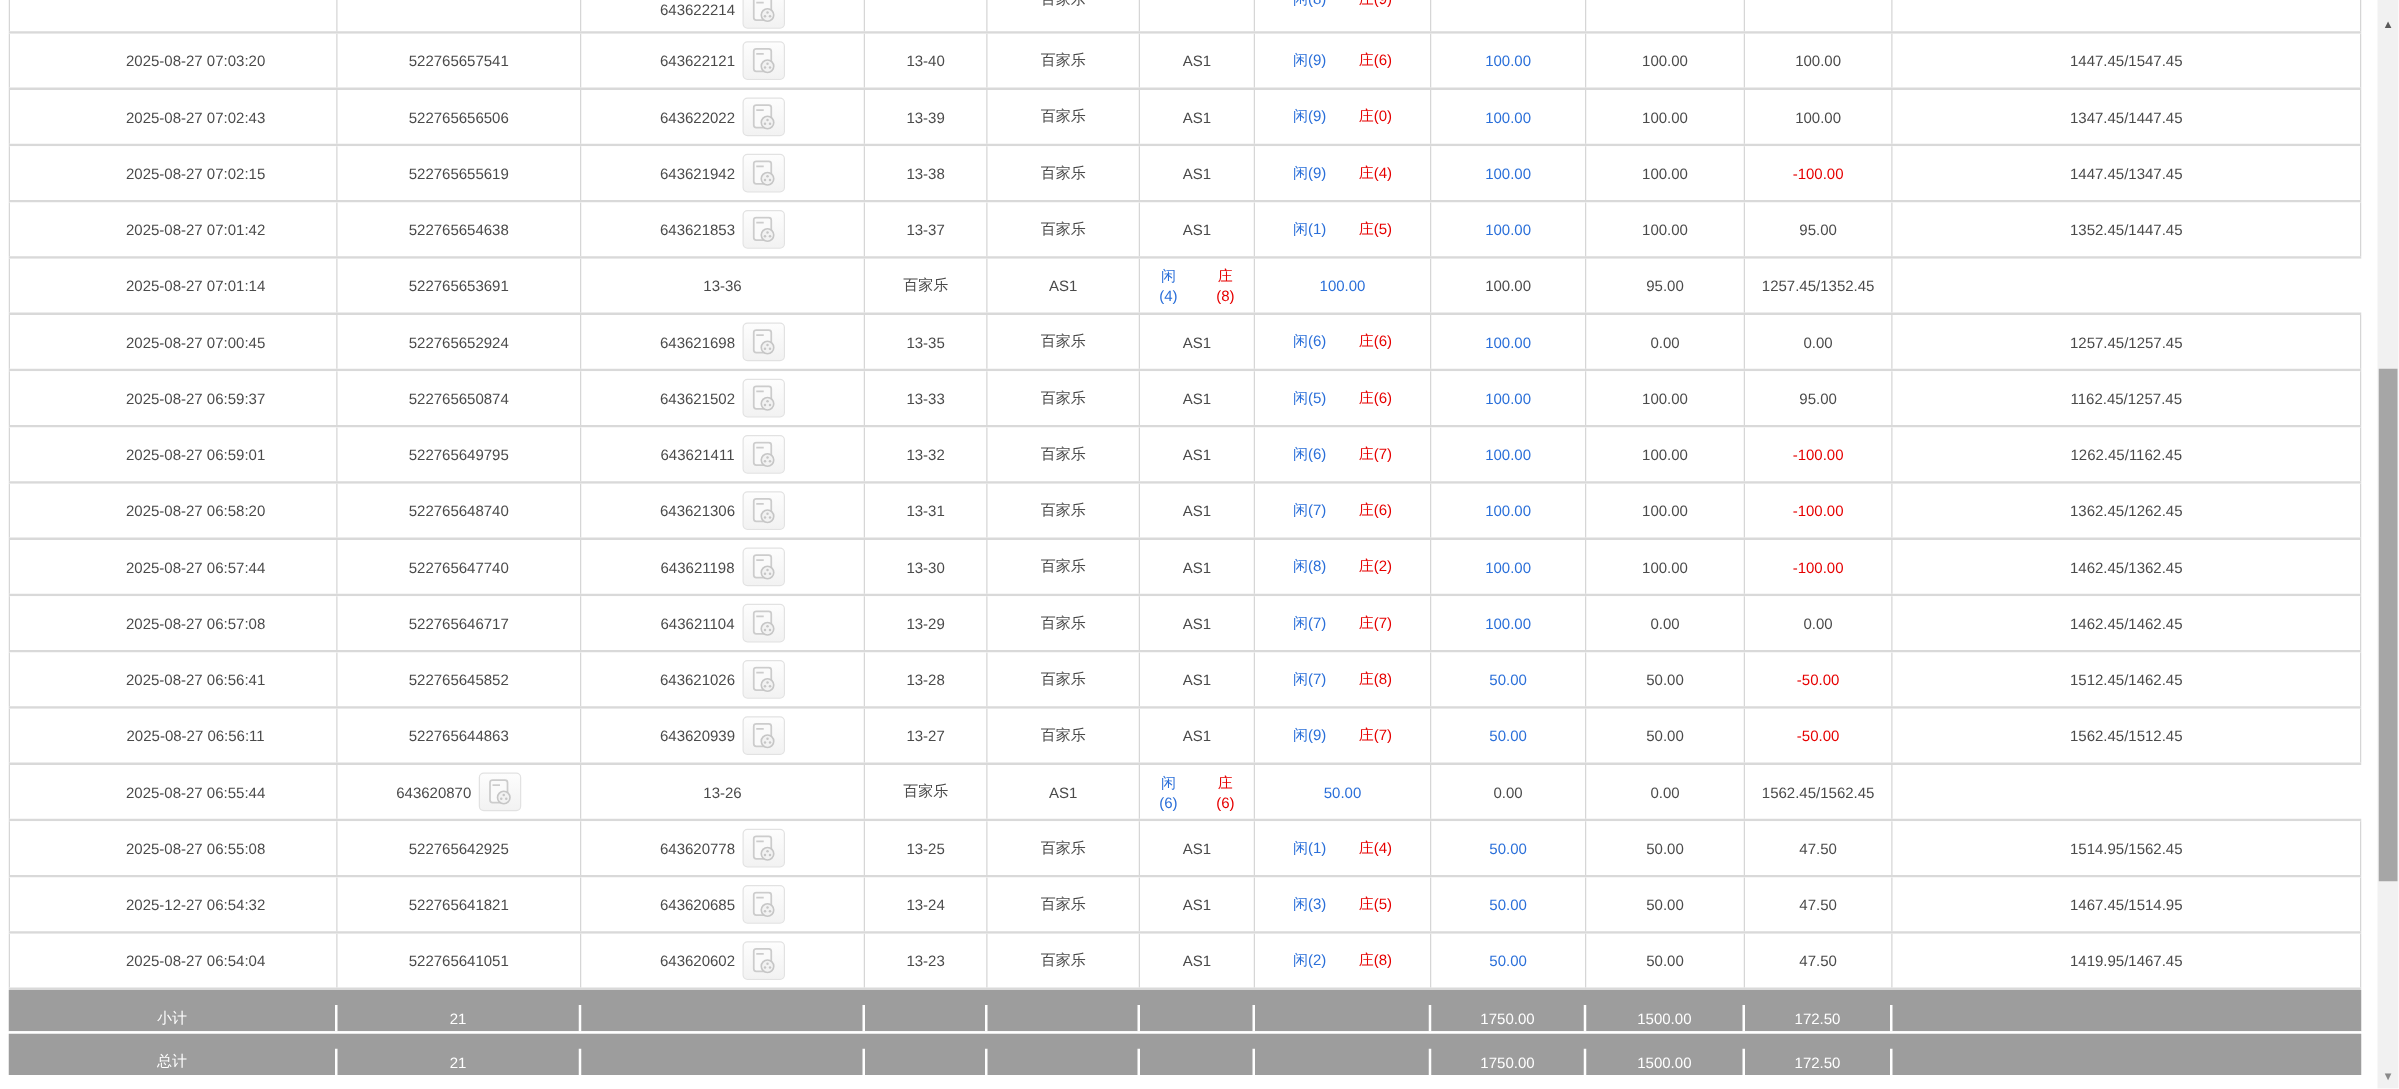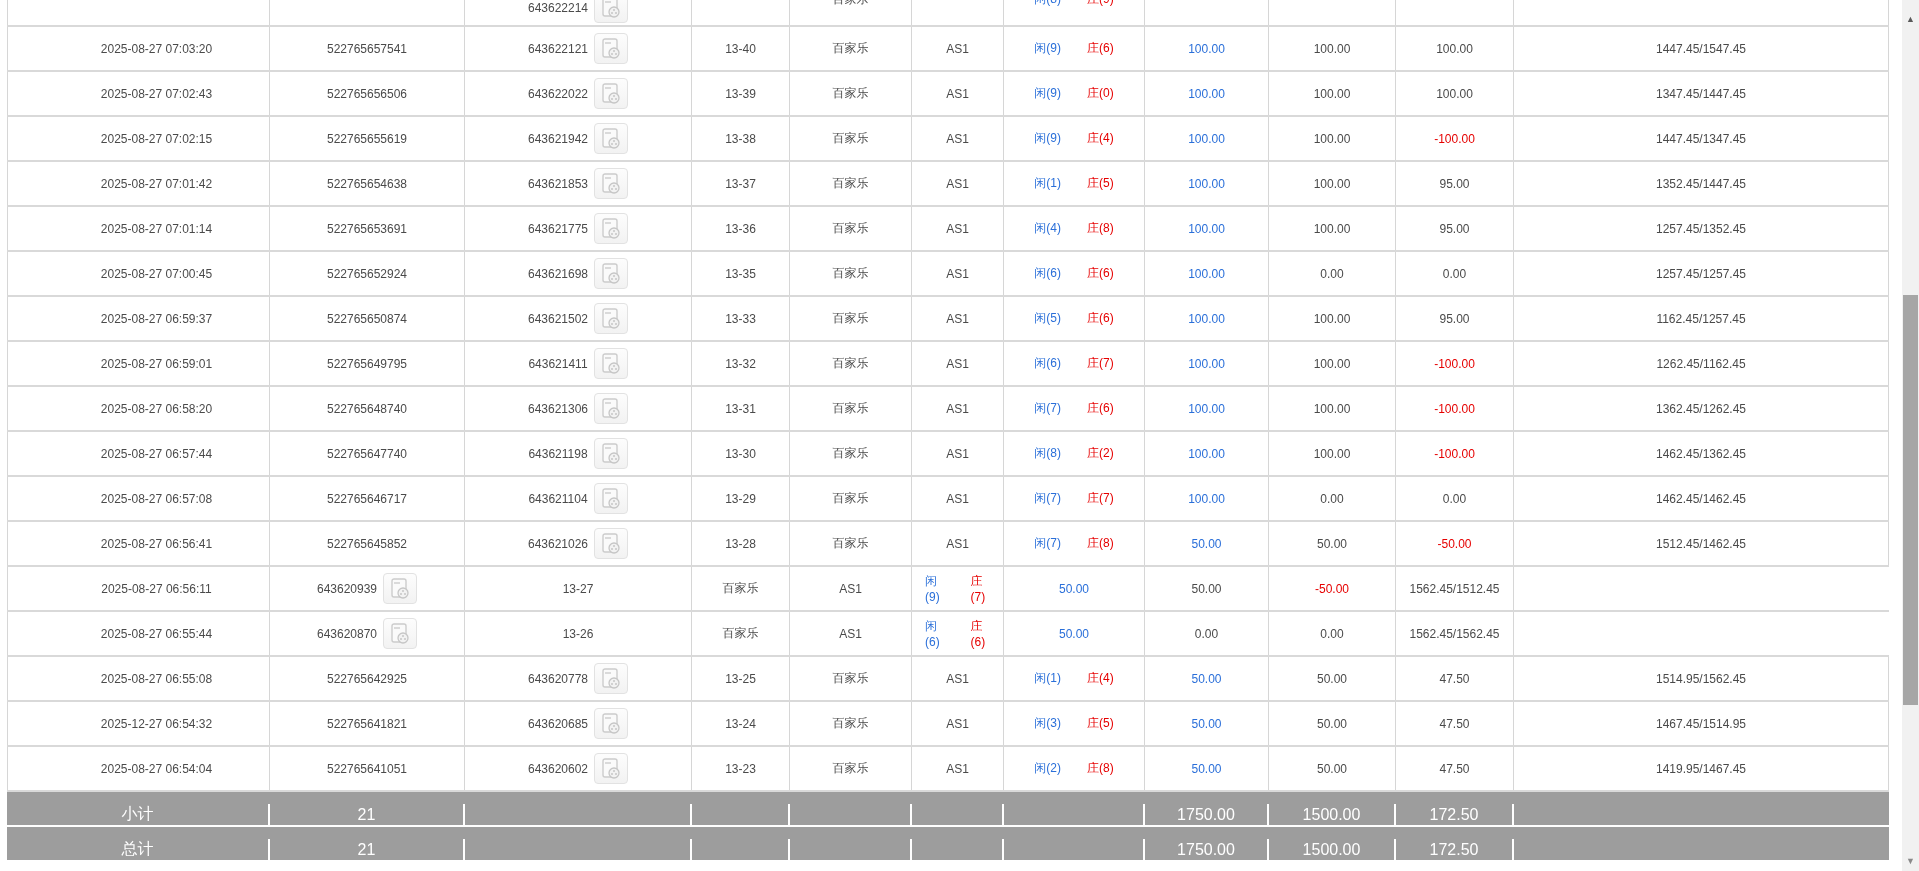--- a/index.html
+++ b/index.html
@@ -1,18 +1,18 @@
 <!DOCTYPE html>
 <html><head>
 <meta charset="utf-8">
 <style>
   * { box-sizing: border-box; margin: 0; padding: 0; }
   html,body { background:#fff; }
   body { font-family: "Liberation Sans", "DejaVu Sans", sans-serif; }
-  #screen { position:relative; width:1919px; height:871px; background:#fff; overflow:hidden; }
+  #screen { position:relative; width:1919px; height:871px; background:#fff; overflow:hidden;text-align:center; }
 
   .table-wrap { position:absolute; left:7px; top:0; width:1882px; }
 
   .grid-row { display:grid; grid-template-columns:263px 195px 227px 98px 122px 92px 141px 124px 127px 118px 1fr;
               width:100%; }
 
   .data-row { height:45px; border-bottom:2px solid #d9d9d9; background:#fff; }
   .data-row > div { display:flex; align-items:center; justify-content:center;
                     border-right:1px solid #d6d6d6; font-size:12px; color:#4a4a4a; overflow:hidden; }
   .data-row > div:first-child { border-left:1px solid #d6d6d6;padding-left:36px; }
@@ -26,21 +26,21 @@
   .red  { color:#e60000; }
   .neg  { color:#e60000; }
   .result-cell span { margin:0 13px; }
 
   .vbtn { width:34px; height:31px; margin-left:6px; border:1px solid #e2e2e2; border-radius:4px;
           background:linear-gradient(#fdfdfd,#f2f2f2); display:flex; align-items:center; justify-content:center;
           flex:0 0 auto; }
 
   .total-row { height:33px; background:#9d9d9d; }
   .total-row > div { display:flex; align-items:center; justify-content:center;
-                     border-right:2px solid #fff; font-size:16px; color:#fff;margin-top:12px; }
+                     border-right:2px solid #fff; font-size:12px; color:#fff;margin-top:12px; }
   .total-row > div:last-child { border-right:none; }
   .row-sep { height:2px; background:#fff; }
 
   
   .scrollbar { position:absolute; right:0; top:0; width:17px; height:871px; background:#f1f1f1; }
   .sb-btn { position:absolute; left:0; width:17px; height:17px; display:flex; align-items:center; justify-content:center;
             color:#5a5a5a; font-size:9px; }
   .sb-btn.up { top:10px; }
   .sb-btn.down { bottom:2px; color:#8a8a8a; }
   .sb-thumb { position:absolute; left:1px; width:15px; background:#a6a6a6; }
@@ -275,33 +275,20 @@
           </div>
   </div>
         <div class="grid-row data-row">
     <div>
             <span>2025-08-27 07:01:14</span>
           </div>
     <div>
             <span>522765653691</span>
           </div>
     <div>
-      <span>643621775</span>
-      <span class="vbtn">
-        <svg width="20" height="22" viewBox="0 0 20 22">
-          <rect x="2" y="1" width="14" height="18" rx="2" fill="#fafafa" stroke="#cccccc" stroke-width="1.4"></rect>
-          <circle cx="13" cy="15" r="5" fill="#f2f2f2" stroke="#c6c6c6" stroke-width="1.3"></circle>
-          <circle cx="13" cy="13" r="1" fill="#c6c6c6"></circle>
-                <circle cx="11" cy="16" r="1" fill="#c6c6c6"></circle>
-                <circle cx="15" cy="16" r="1" fill="#c6c6c6"></circle>
-          <path d="M4 5h6" stroke="#cccccc" stroke-width="1.4"></path>
-        </svg>
-      </span>
-    </div>
-    <div>
             <span>13-36</span>
           </div>
     <div>
             <span>百家乐</span>
           </div>
     <div>
             <span>AS1</span>
           </div>
     <div class="result-cell">
       <span class="blue">闲(4)</span>
@@ -638,20 +625,23 @@
     <div>
             <span class="neg">-50.00</span>
           </div>
     <div>
             <span>1512.45/1462.45</span>
           </div>
   </div>
         <div class="grid-row data-row">
     <div>
             <span>2025-08-27 06:56:11</span>
+          </div>
+    <div>
+            <span>522765644863</span>
           </div>
     <div>
       <span>643620939</span>
       <span class="vbtn">
         <svg width="20" height="22" viewBox="0 0 20 22">
           <rect x="2" y="1" width="14" height="18" rx="2" fill="#fafafa" stroke="#cccccc" stroke-width="1.4"></rect>
           <circle cx="13" cy="15" r="5" fill="#f2f2f2" stroke="#c6c6c6" stroke-width="1.3"></circle>
           <circle cx="13" cy="13" r="1" fill="#c6c6c6"></circle>
                 <circle cx="11" cy="16" r="1" fill="#c6c6c6"></circle>
                 <circle cx="15" cy="16" r="1" fill="#c6c6c6"></circle>

